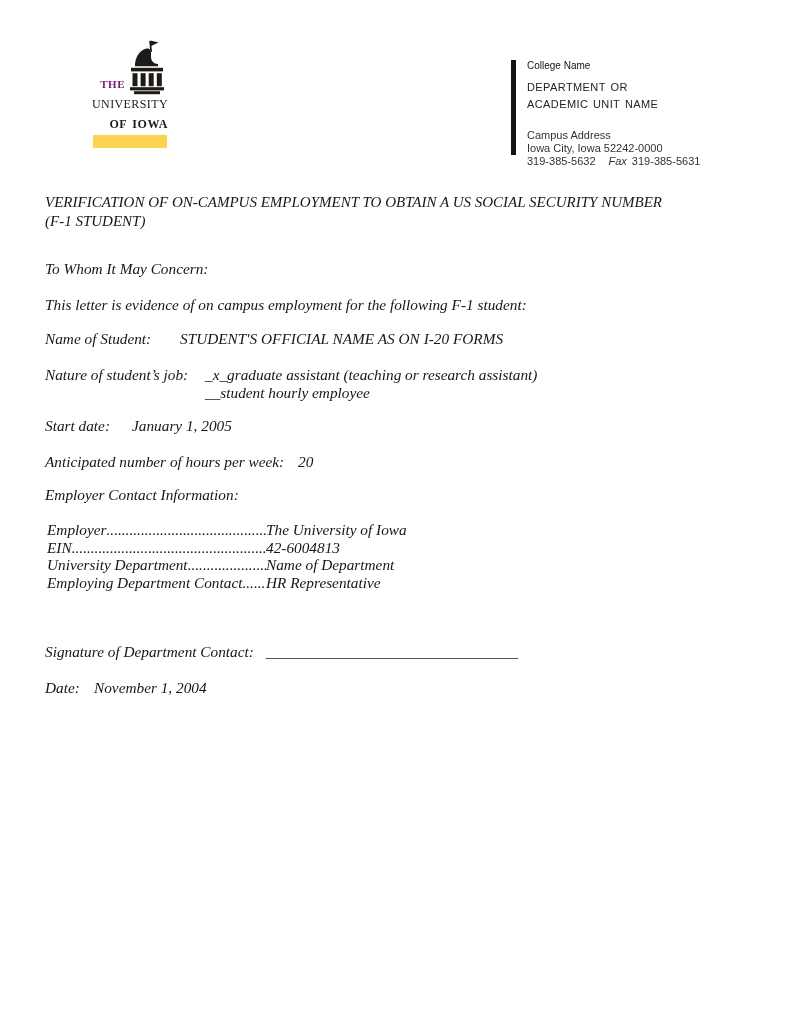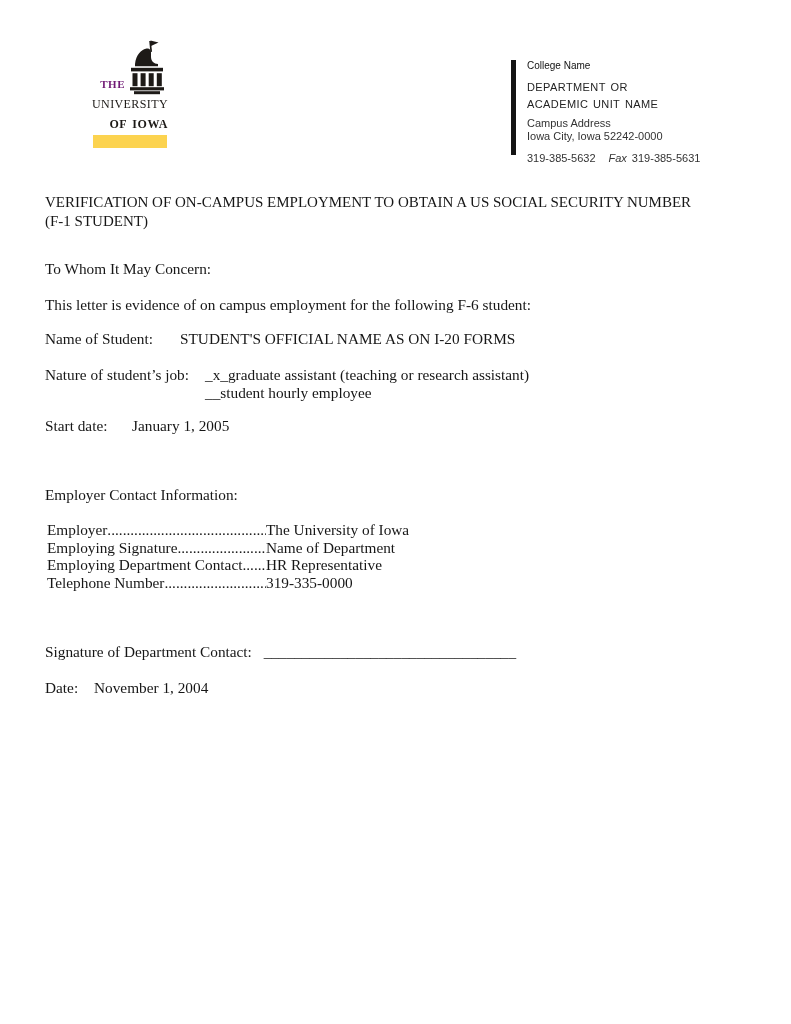--- a/index.html
+++ b/index.html
@@ -43,29 +43,29 @@
   .dept-college {
     position: absolute; left: 16px; top: 1px;
     font-size: 10px; font-weight: 400; color: #111; white-space: nowrap;
   }
   .dept-name {
     position: absolute; left: 16px; top: 19px;
     font-size: 15.5px; font-variant: small-caps; text-transform: lowercase;
     letter-spacing: 0.4px; color: #232323; line-height: 16.5px; white-space: nowrap;
   }
   .dept-address {
-    position: absolute; left: 16px; top: 58px;
+    position: absolute; left: 16px; top: 70px;
     font-size: 11px; color: #333; line-height: 12.5px; white-space: nowrap;
   }
-  .dept-phone-row { margin-top: 10px; }
+  .dept-phone-row { margin-top: 1px; }
   .fax-label { font-style: italic; margin-left: 13px; }
   .fax-number { margin-left: 5px; }
 
   
-  .letter { position: absolute; left: 0; top: 0; width: 700px; height: 1024px; font-size: 15.3px; }
+  .letter { position: absolute; left: 0; top: 0; width: 700px; height: 1024px; font-size: 15.3px; font-style: italic; }
   .line { position: absolute; left: 45px; white-space: nowrap; }
   .title-1 { top: 194px; font-size: 15px; }
   .title-2 { top: 213px; font-size: 15px; }
   .salutation { top: 260px; }
   .intro { top: 296px; }
   .row-name { top: 330px; }
   .row-nature { top: 366px; }
   .nature-line2 { position: absolute; left: 160px; top: 18px; white-space: nowrap; }
   .row-start { top: 417px; }
   .row-hours { top: 453px; }
@@ -130,75 +130,79 @@
       </div>
     </div>
   </div>
 
   <div class="letter">
     <div class="line title-1">VERIFICATION OF ON-CAMPUS EMPLOYMENT TO OBTAIN A US SOCIAL SECURITY NUMBER</div>
     <div class="line title-2">(F-1 STUDENT)</div>
 
     <div class="line salutation">To Whom It May Concern:</div>
 
-    <div class="line intro">This letter is evidence of on campus employment for the following F-6 student:</div>
+    <div class="line intro">This letter is evidence of on campus employment for the following F-1 student:</div>
 
     <div class="line row-name">
       <span>Name of Student:</span>
       <span class="val val-name">STUDENT'S OFFICIAL NAME AS ON I-20 FORMS</span>
     </div>
 
     <div class="line row-nature">
       <span>Nature of student’s job:</span>
       <span class="val val-nature">_x_graduate assistant (teaching or research assistant)</span>
       <span class="nature-line2">__student hourly employee</span>
     </div>
 
     <div class="line row-start">
       <span>Start date:</span>
       <span class="val val-start">January 1, 2005</span>
     </div>
 
+    <div class="line row-hours">
+      <span>Anticipated number of hours per week:</span>
+      <span class="val val-hours">20</span>
+    </div>
 
     <div class="line row-empheading">Employer Contact Information:</div>
 
     <div class="employer-list">
 
         <div class="emp-row">
           <span class="emp-lead">
             <span class="emp-label">Employer</span>
             <span class="emp-dots"></span>
           </span>
           <span class="emp-value">The University of Iowa</span>
         </div>
 
-
-        <div class="emp-row">
-          <span class="emp-lead">
-            <span class="emp-label">Employing Signature</span>
+        <div class="emp-row">
+          <span class="emp-lead">
+            <span class="emp-label">EIN</span>
+            <span class="emp-dots"></span>
+          </span>
+          <span class="emp-value">42-6004813</span>
+        </div>
+
+        <div class="emp-row">
+          <span class="emp-lead">
+            <span class="emp-label">University Department</span>
             <span class="emp-dots"></span>
           </span>
           <span class="emp-value">Name of Department</span>
         </div>
 
         <div class="emp-row">
           <span class="emp-lead">
             <span class="emp-label">Employing Department Contact</span>
             <span class="emp-dots"></span>
           </span>
           <span class="emp-value">HR Representative</span>
         </div>
 
-        <div class="emp-row">
-          <span class="emp-lead">
-            <span class="emp-label">Telephone Number</span>
-            <span class="emp-dots"></span>
-          </span>
-          <span class="emp-value">319-335-0000</span>
-        </div>
       </div>
 
     <div class="line row-signature">
       <span>Signature of Department Contact:</span>
       <span class="sig-blank">_________________________________</span>
     </div>
 
     <div class="line row-date">
       <span>Date:</span>
       <span class="val val-date">November 1, 2004</span>

